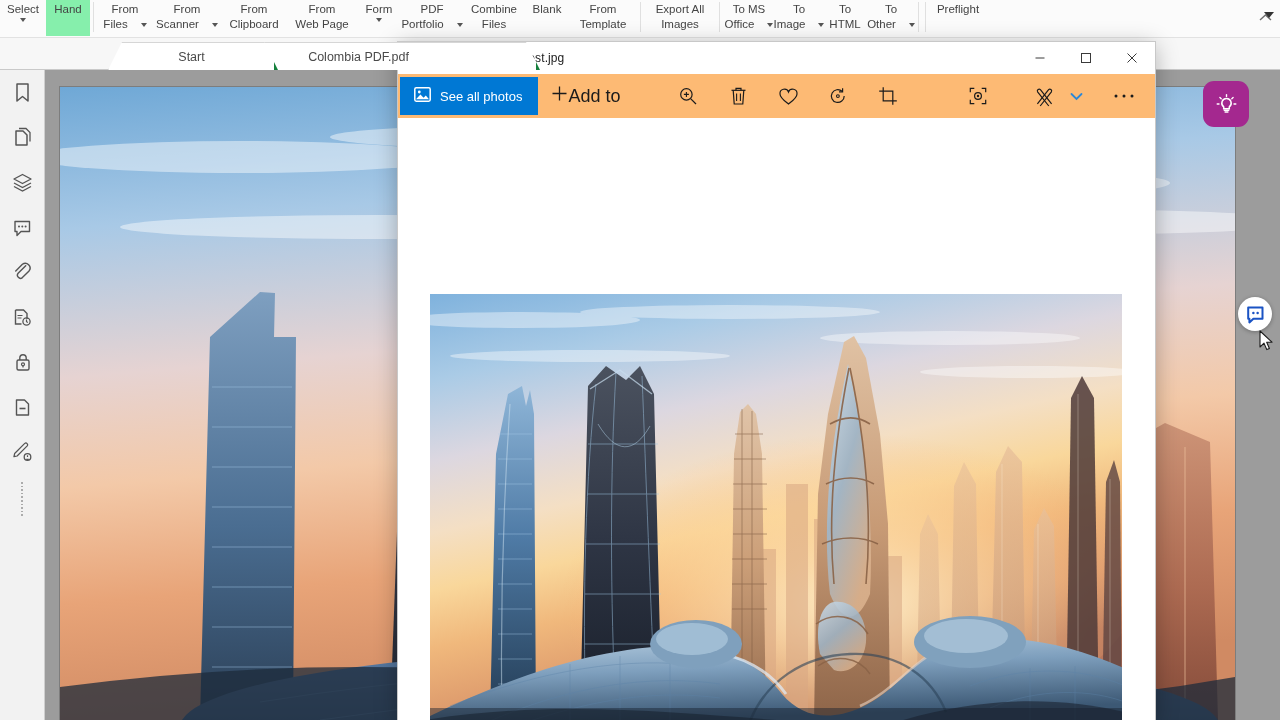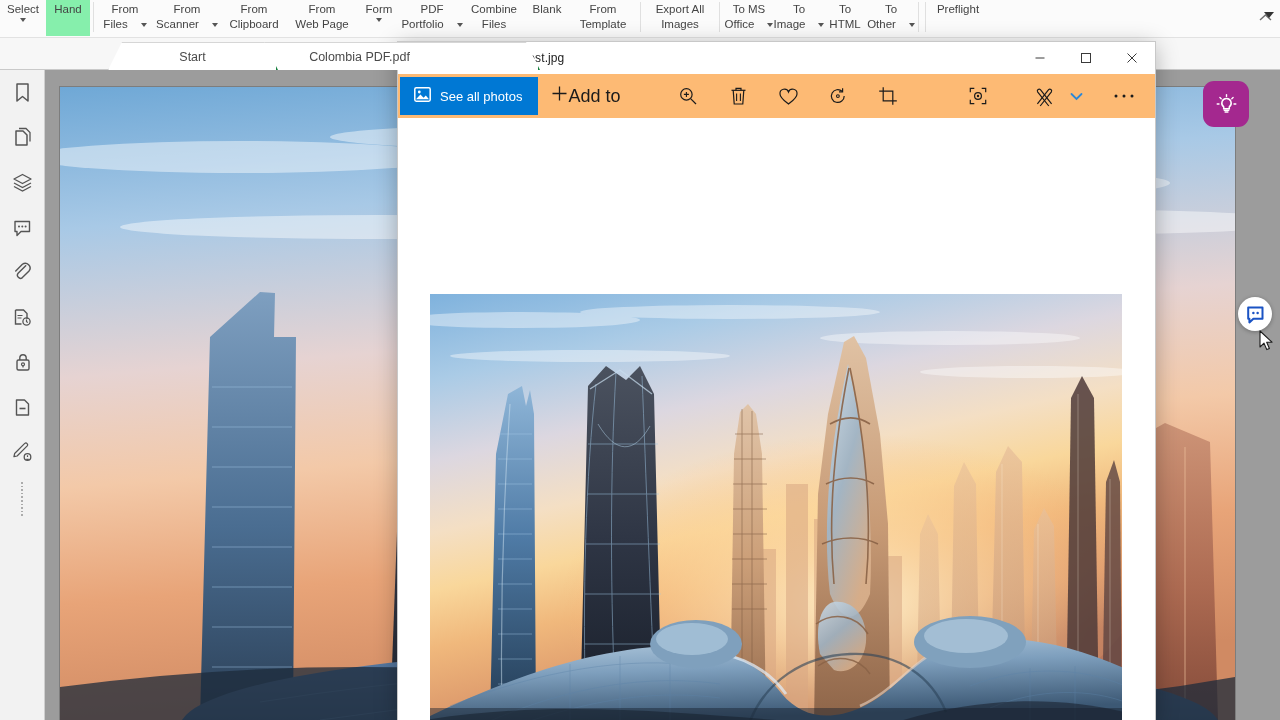--- a/index.html
+++ b/index.html
@@ -43,21 +43,21 @@
   
   .tabstrip {
     position:absolute; left:0; top:38px; width:1280px; height:32px;
     background:#f7f7f7; border-bottom:1px solid #c9c9c9;
   }
   .tab {
     position:absolute; top:4px; height:28px;
     display:flex; align-items:center; justify-content:center;
     font-size:12.5px; color:#4a4a4a;
     background:#ffffff;
-    border-left:1px solid #d6d6d6; border-right:2px solid #15803d; border-top:1px solid #d6d6d6;
+    border-left:1px solid #d6d6d6; border-right:4px solid #15803d; border-top:1px solid #d6d6d6;
     border-radius:0;
     clip-path: polygon(14px 0, calc(100% - 14px) 0, 100% 100%, 0 100%);
   }
   .tab-dropdown { position:absolute; right:6px; top:12px; }
   .tab-dropdown i {
     display:block; width:0;height:0;
     border-left:5px solid transparent;border-right:5px solid transparent;
     border-top:6px solid #333;
   }
 

